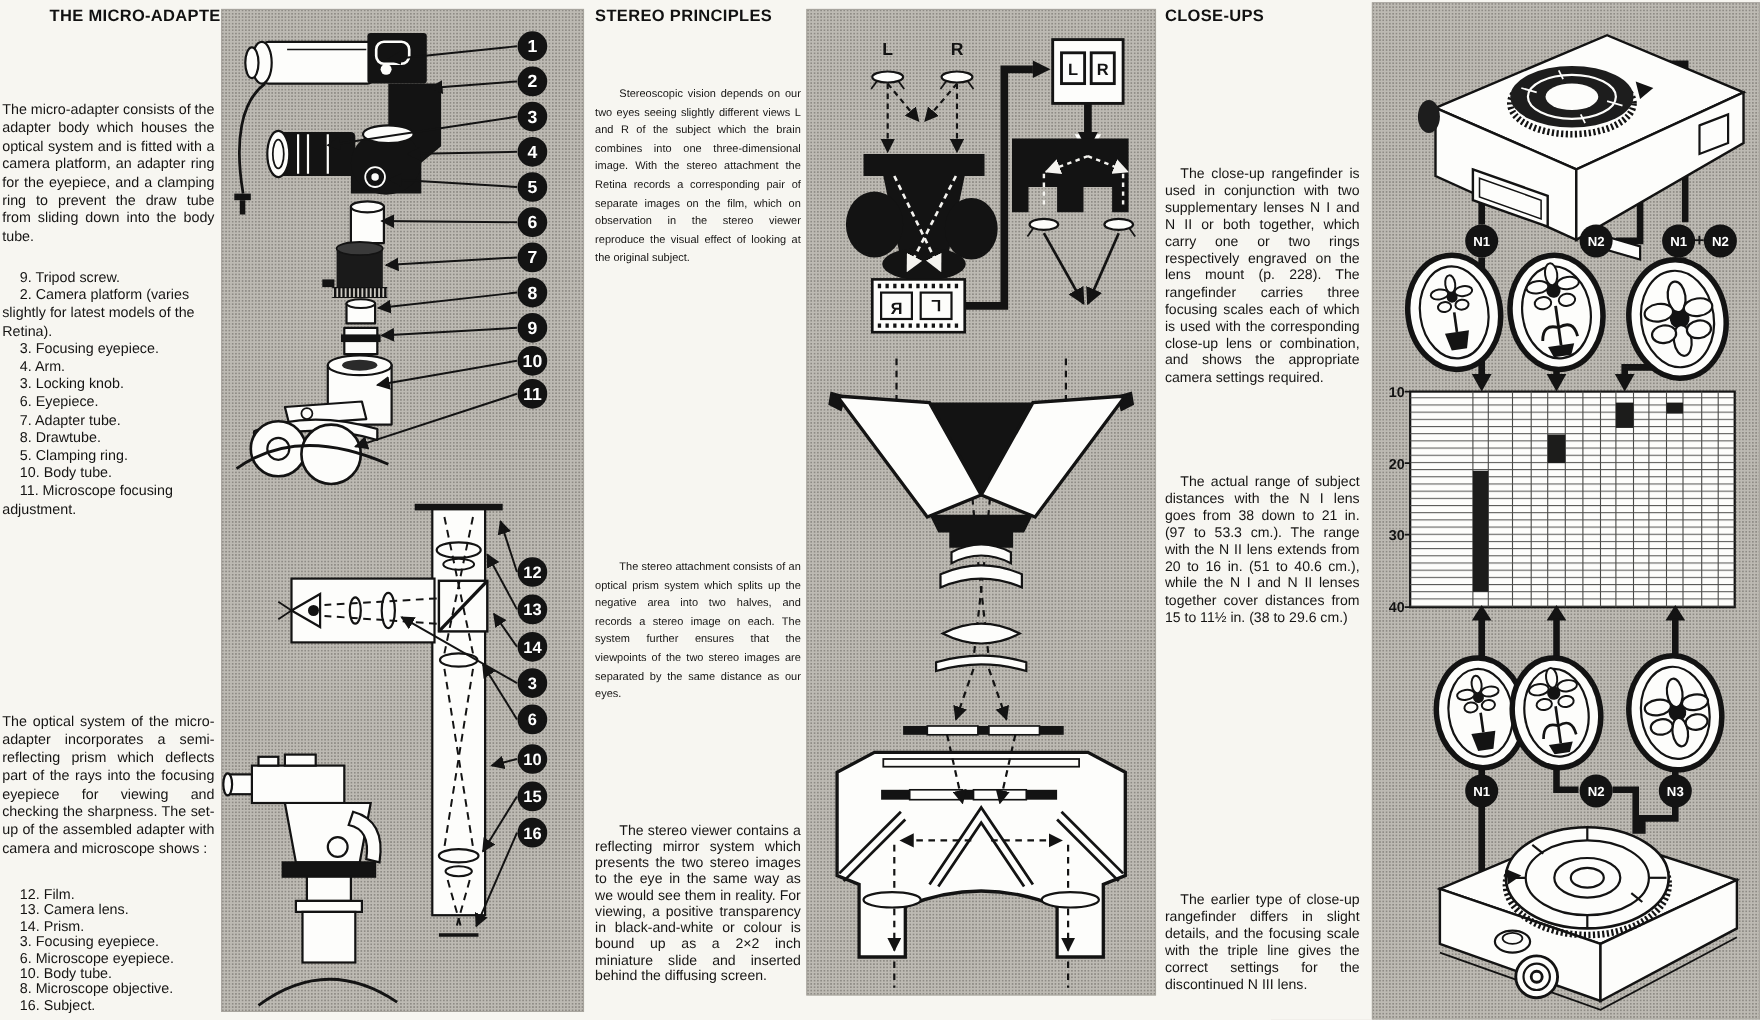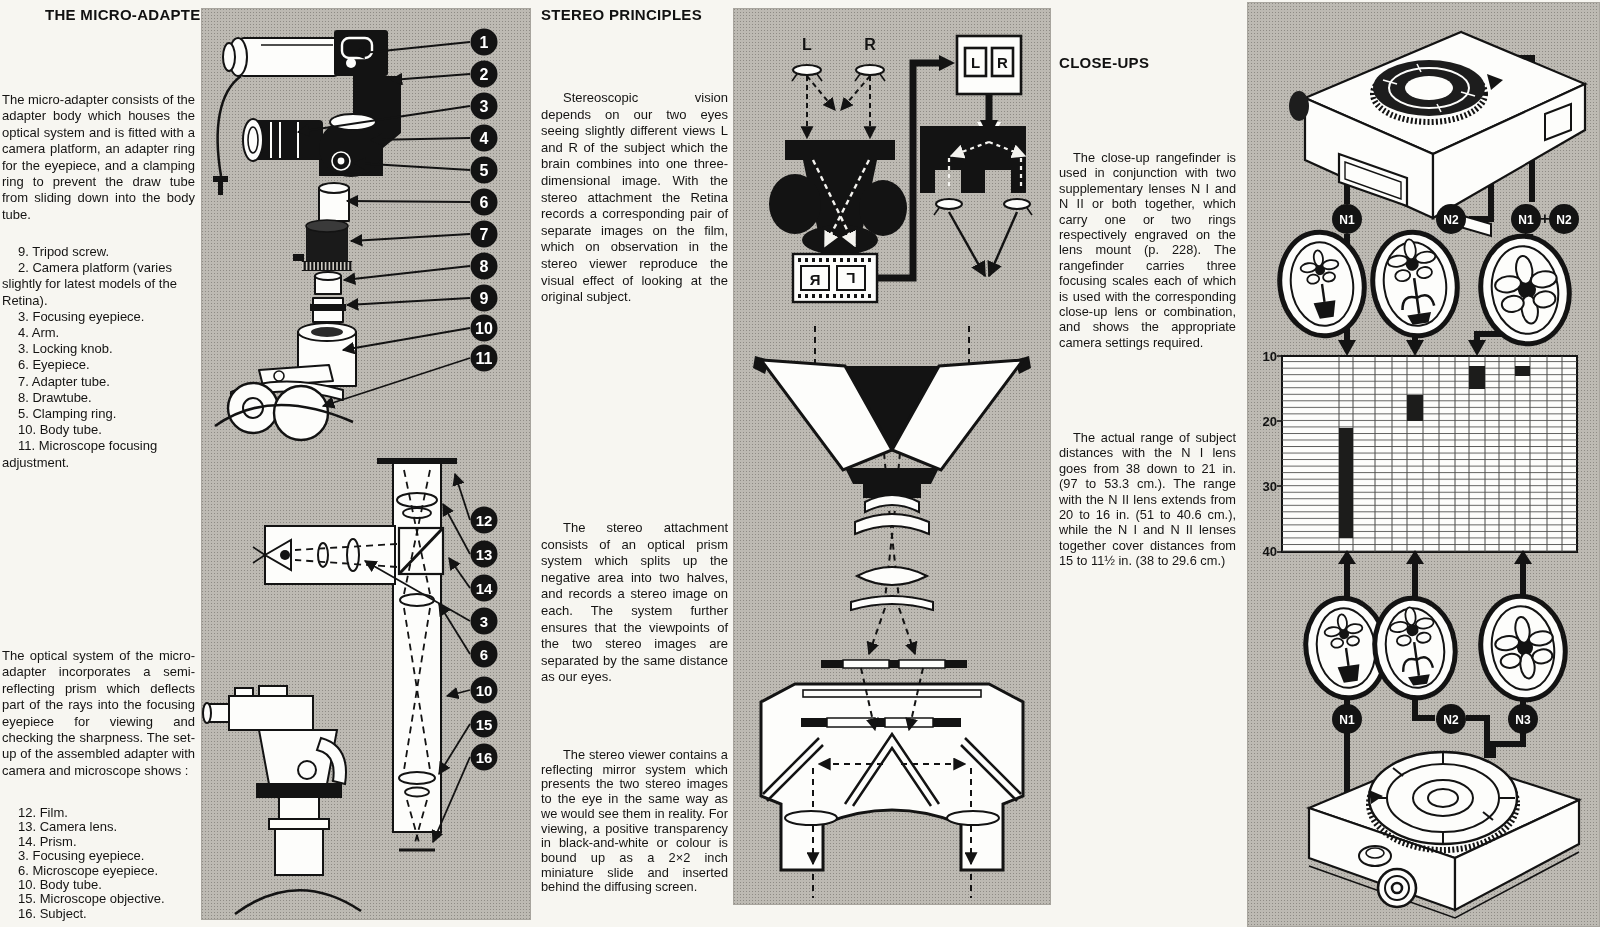--- a/index.html
+++ b/index.html
@@ -5,21 +5,21 @@
   html,body{margin:0;padding:0;background:#e8e6e0;}
   .page{position:relative;width:1600px;height:927px;background:#f7f6f1;overflow:hidden;
         font-family:"Liberation Sans",sans-serif;color:#151413;}
   .panel{position:absolute;background-color:#bdbab3;
          background-image:radial-gradient(#8e8b85 0.8px, rgba(0,0,0,0) 0.9px);
          background-size:3px 3px;box-shadow:0 0 0 1px #a8a59e inset;}
   .panel svg{position:absolute;left:0;top:0;}
   .tblock{position:absolute;text-align:justify;}
   .heading{font-weight:bold;font-size:15px;letter-spacing:.3px;color:#111;}
   .body1{font-size:13px;line-height:16.4px;}
-  .body2{font-size:13px;line-height:16.6px;text-indent:22px;margin-top:12px;}
+  .body2{font-size:10px;line-height:16.6px;text-indent:22px;}
   .body2s{font-size:12.8px;line-height:14.7px;text-indent:22px;}
   .body3{font-size:12.8px;line-height:15.4px;text-indent:14px;}
   .list .li{font-size:13px;line-height:16.2px;text-indent:16px;text-align:left;}
   .list2 .li{font-size:13px;line-height:14.4px;text-indent:16px;text-align:left;}
 </style>
 </head>
 <body>
 
 <div class="page">
 
@@ -39,21 +39,21 @@
     <div class="li">11. Microscope focusing adjustment.</div>
   </div>
   <div class="tblock body1" style="left:2px;top:648px;width:193px;">The optical system of the micro-adapter incorporates a semi-reflecting prism which deflects part of the rays into the focusing eyepiece for viewing and checking the sharpness. The set-up of the assembled adapter with camera and microscope shows :</div>
   <div class="tblock list2" style="left:2px;top:806px;width:193px;">
     <div class="li">12. Film.</div>
     <div class="li">13. Camera lens.</div>
     <div class="li">14. Prism.</div>
     <div class="li">3. Focusing eyepiece.</div>
     <div class="li">6. Microscope eyepiece.</div>
     <div class="li">10. Body tube.</div>
-    <div class="li">15. Microscope objective.</div>
+    <div class="li">8. Microscope objective.</div>
     <div class="li">16. Subject.</div>
   </div>
 
   <div class="panel" style="left:201px;top:8px;width:330px;height:912px;">
   <svg width="330" height="912" viewBox="0 0 330 912">
     <defs>
       <marker id="ah1" viewBox="0 0 10 10" refX="9" refY="5" markerWidth="7" markerHeight="7" orient="auto-start-reverse">
         <path d="M0,0L10,5L0,10z" fill="#131313"></path>
       </marker>
     </defs>
@@ -397,23 +397,24 @@
         <line x1="238" y1="760" x2="238" y2="800"></line>
         <line x1="80" y1="818" x2="80" y2="856" marker-end="url(#ah2)"></line>
         <line x1="238" y1="818" x2="238" y2="856" marker-end="url(#ah2)"></line>
         <line x1="80" y1="866" x2="80" y2="890"></line>
         <line x1="238" y1="866" x2="238" y2="890"></line>
       </g>
     </g>
   </svg>
   </div>
 
-  <div class="tblock heading" style="left:1059px;top:6px;width:177px;margin-top:48px;">CLOSE-UPS</div>
+  <div class="tblock heading" style="left:1059px;top:6px;width:177px;">CLOSE-UPS</div>
   <div class="tblock body3" style="left:1059px;top:150px;width:177px;">The close-up rangefinder is used in conjunction with two supplementary lenses N I and N II or both together, which carry one or two rings respectively engraved on the lens mount (p. 228). The rangefinder carries three focusing scales each of which is used with the corresponding close-up lens or combination, and shows the appropriate camera settings required.</div>
   <div class="tblock body3" style="left:1059px;top:430px;width:177px;">The actual range of subject distances with the N I lens goes from 38 down to 21 in. (97 to 53.3 cm.). The range with the N II lens extends from 20 to 16 in. (51 to 40.6 cm.), while the N I and N II lenses together cover distances from 15 to 11½ in. (38 to 29.6 cm.)</div>
+  <div class="tblock body3" style="left:1059px;top:810px;width:177px;">The earlier type of close-up rangefinder differs in slight details, and the focusing scale with the triple line gives the correct settings for the discontinued N III lens.</div>
 
   <div class="panel" style="left:1247px;top:2px;width:353px;height:925px;">
   <svg width="353" height="925" viewBox="0 0 353 925">
     <defs>
       <pattern id="hl3" width="6" height="6.53" patternUnits="userSpaceOnUse">
         <line x1="0" y1="0.5" x2="6" y2="0.5" stroke="#4a4a48" stroke-width="0.9"></line>
       </pattern>
     </defs>
 
     <g stroke="#131313" stroke-width="6" fill="none">

